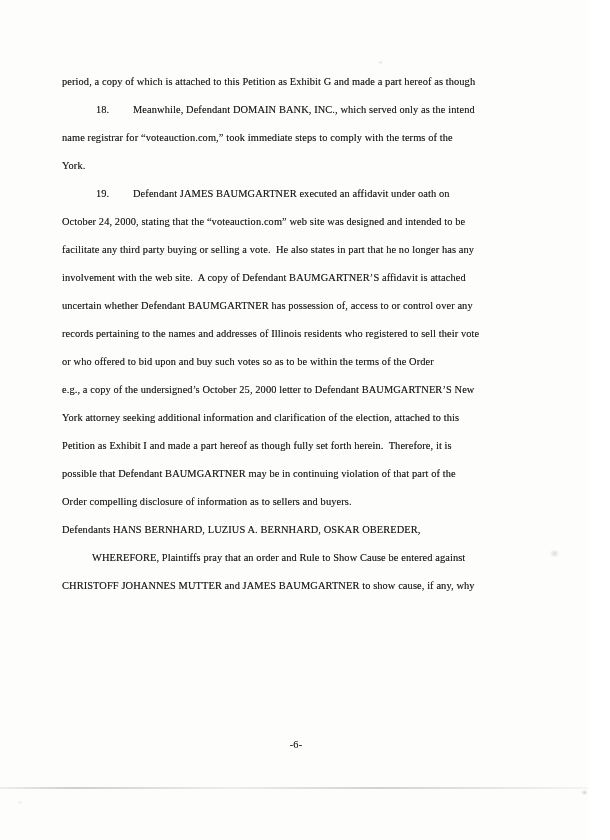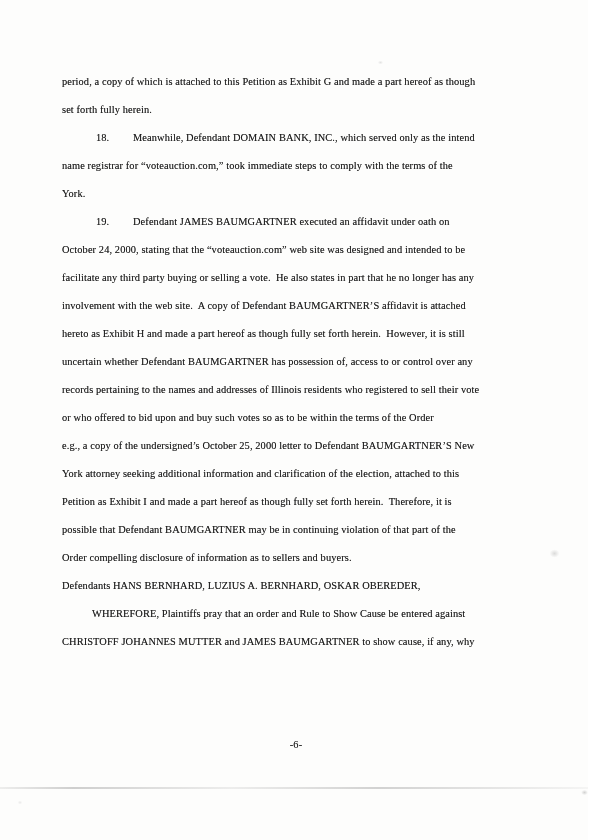--- a/index.html
+++ b/index.html
@@ -76,29 +76,27 @@
     width: 1px; height: 72px;
     background: rgba(185,185,185,0.35);
   }
 </style>
 </head>
 <body>
 
 <div class="page">
   <div class="text-block">
     <div class="line">period, a copy of which is attached to this Petition as Exhibit G and made a part hereof as though</div>
-    <div class="line">set forth fully herein.</div>
     <div class="line numbered"><span class="num">18.</span><span>Meanwhile, Defendant DOMAIN BANK, INC., which served only as the intend</span></div>
     <div class="line">name registrar for “voteauction.com,” took immediate steps to comply with the terms of the</div>
     <div class="line">York.</div>
     <div class="line numbered"><span class="num">19.</span><span>Defendant JAMES BAUMGARTNER executed an affidavit under oath on</span></div>
     <div class="line">October 24, 2000, stating that the “voteauction.com” web site was designed and intended to be</div>
     <div class="line">facilitate any third party buying or selling a vote.  He also states in part that he no longer has any</div>
     <div class="line">involvement with the web site.  A copy of Defendant BAUMGARTNER’S affidavit is attached</div>
-    <div class="line">hereto as Exhibit H and made a part hereof as though fully set forth herein.  However, it is still</div>
     <div class="line">uncertain whether Defendant BAUMGARTNER has possession of, access to or control over any</div>
     <div class="line">records pertaining to the names and addresses of Illinois residents who registered to sell their vote</div>
     <div class="line">or who offered to bid upon and buy such votes so as to be within the terms of the Order</div>
     <div class="line">e.g., a copy of the undersigned’s October 25, 2000 letter to Defendant BAUMGARTNER’S New</div>
     <div class="line">York attorney seeking additional information and clarification of the election, attached to this</div>
     <div class="line">Petition as Exhibit I and made a part hereof as though fully set forth herein.  Therefore, it is</div>
     <div class="line">possible that Defendant BAUMGARTNER may be in continuing violation of that part of the</div>
     <div class="line">Order compelling disclosure of information as to sellers and buyers.</div>
     <div class="line">Defendants HANS BERNHARD, LUZIUS A. BERNHARD, OSKAR OBEREDER,</div>
     <div class="line ind">WHEREFORE, Plaintiffs pray that an order and Rule to Show Cause be entered against</div>

